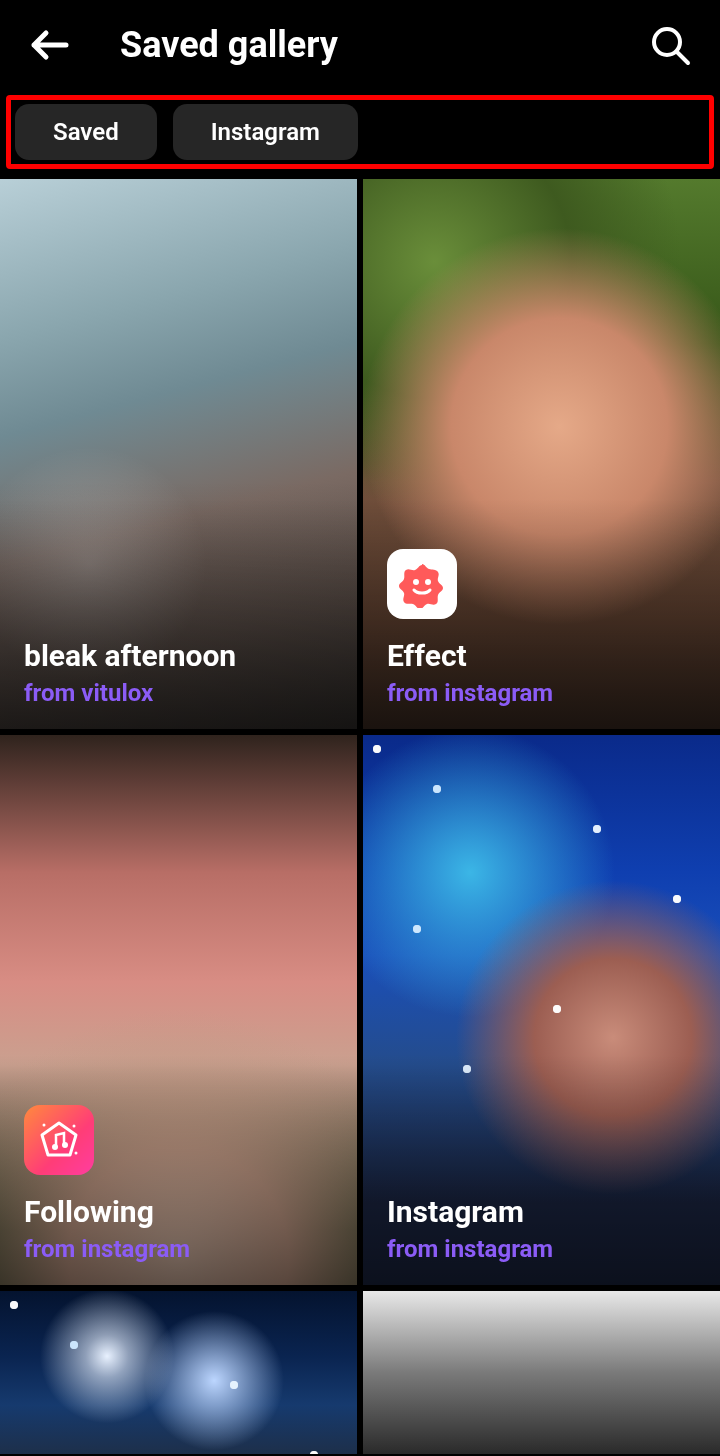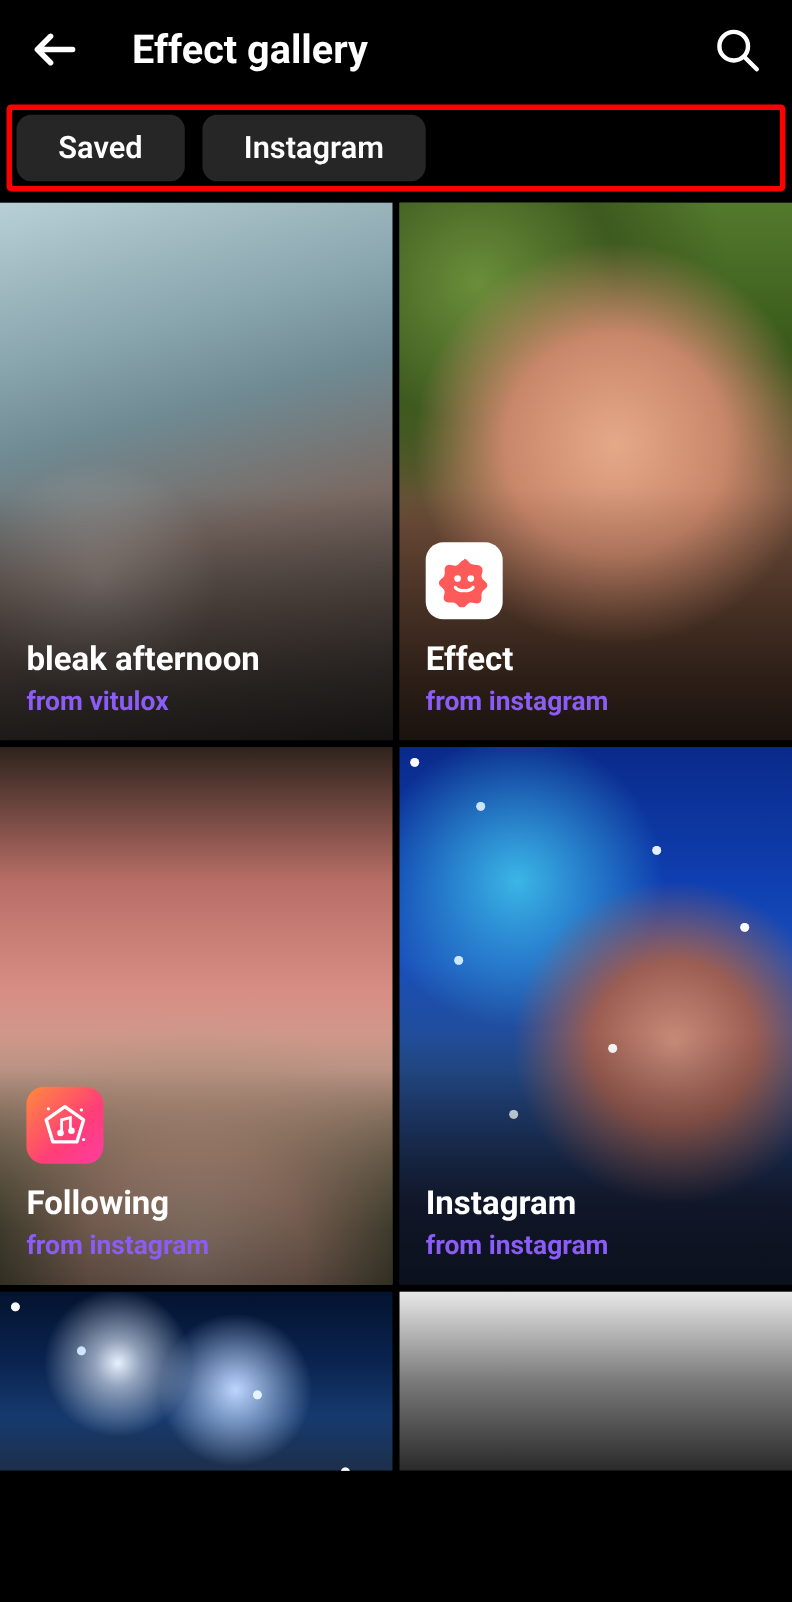--- a/index.html
+++ b/index.html
@@ -49,38 +49,38 @@
   .tabs {
     display: flex;
     gap: 16px;
     overflow-x: hidden;
     padding: 0 4px;
   }
   .tab {
     flex: 0 0 auto;
     background: #262626;
     color: #fff;
-    font-size: 28px;
+    font-size: 24px;
     font-weight: 600;
     padding: 14px 38px;
     border-radius: 14px;
     white-space: nowrap;
     cursor: pointer;
   }
   .tab:nth-child(4) { padding-right: 100px; } 
   .grid {
     display: grid;
     grid-template-columns: 1fr 1fr;
     gap: 6px;
     padding: 0;
   }
   .card {
     position: relative;
     width: 100%;
-    height: 489px;
+    height: 550px;
     overflow: hidden;
     cursor: pointer;
   }
   .card.partial { height: 163px; }
   .card-bg {
     position: absolute;
     inset: 0;
   }
   .card-shade {
     position: absolute;
@@ -176,21 +176,21 @@
 </style>
 </head>
 <body>
 
 <div class="header">
   <div class="back-btn">
     <svg width="48" height="48" viewBox="0 0 48 48" fill="none">
       <path d="M40 24H8M8 24L20 12M8 24L20 36" stroke="#fff" stroke-width="5" stroke-linecap="round" stroke-linejoin="round"></path>
     </svg>
   </div>
-  <div class="title">Effect gallery</div>
+  <div class="title">Saved gallery</div>
   <div class="search-btn">
     <svg width="44" height="44" viewBox="0 0 44 44" fill="none">
       <circle cx="19" cy="19" r="13" stroke="#fff" stroke-width="4"></circle>
       <path d="M29 29L40 40" stroke="#fff" stroke-width="4" stroke-linecap="round"></path>
     </svg>
   </div>
 </div>
 
 <div class="tabs-container">
   <div class="tabs">

